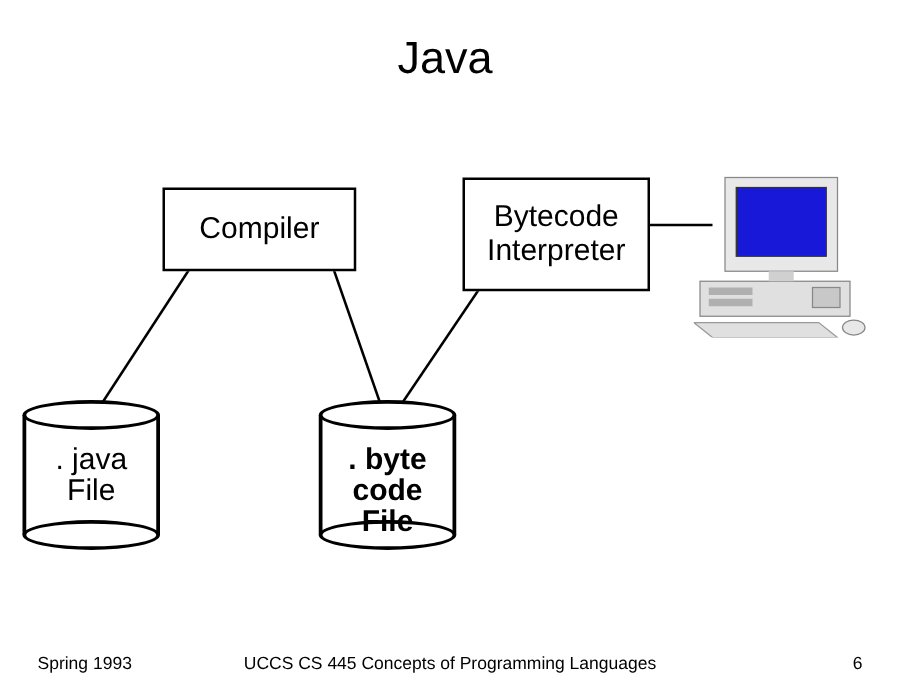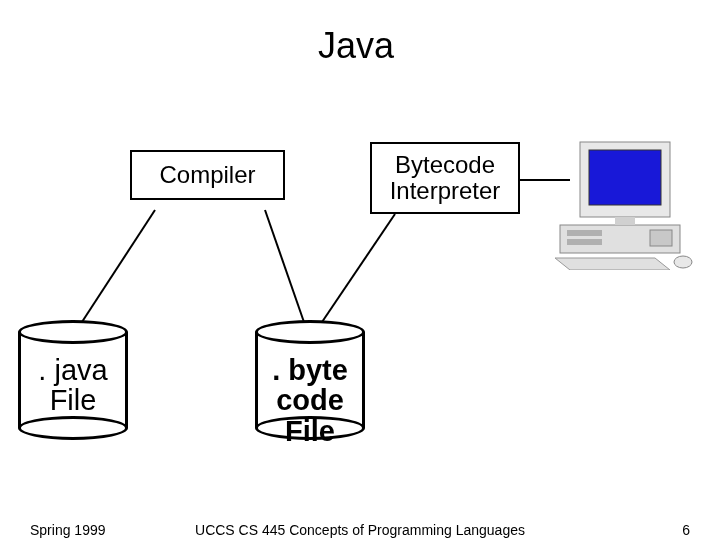--- a/index.html
+++ b/index.html
@@ -28,27 +28,27 @@
     font-size: 24px;
     display: flex;
     align-items: center;
     justify-content: center;
     line-height: 1.1;
   }
   .compiler-box {
     left: 130px;
     top: 150px;
     width: 155px;
-    height: 50px;
+    height: 67px;
   }
   .interpreter-box {
     left: 370px;
     top: 142px;
     width: 150px;
-    height: 72px;
+    height: 91px;
   }
   .cylinder {
     position: absolute;
     width: 110px;
     height: 120px;
   }
   .cyl-body {
     position: absolute;
     left: 0;
     top: 12px;
@@ -78,21 +78,21 @@
     border: 3px solid #000;
     border-radius: 50%;
     background: #fff;
   }
   .cyl-label {
     position: absolute;
     left: 0;
     top: 35px;
     width: 110px;
     text-align: center;
-    font-size: 29px;
+    font-size: 24px;
     line-height: 1.05;
     z-index: 3;
   }
   .java-cyl { left: 18px; top: 320px; }
   .byte-cyl { left: 255px; top: 320px; font-weight: bold; }
   .connectors {
     position: absolute;
     left: 0;
     top: 0;
     width: 720px;
@@ -164,16 +164,16 @@
     <rect x="34" y="20" width="72" height="55" fill="#1818d8" stroke="#333" stroke-width="1"></rect>
     <rect x="60" y="87" width="20" height="8" fill="#d0d0d0"></rect>
 
     <polygon points="0,128 100,128 115,140 15,140" fill="#e0e0e0" stroke="#999"></polygon>
 
     <ellipse cx="128" cy="132" rx="9" ry="6" fill="#e8e8e8" stroke="#888"></ellipse>
   </svg>
 </div>
 
 <div class="footer">
-  <span class="footer-left">Spring 1999</span>
+  <span class="footer-left">Spring 1993</span>
   <span class="footer-center">UCCS CS 445 Concepts of Programming Languages</span>
   <span class="footer-right">6</span>
 </div>
 
 </body></html>

